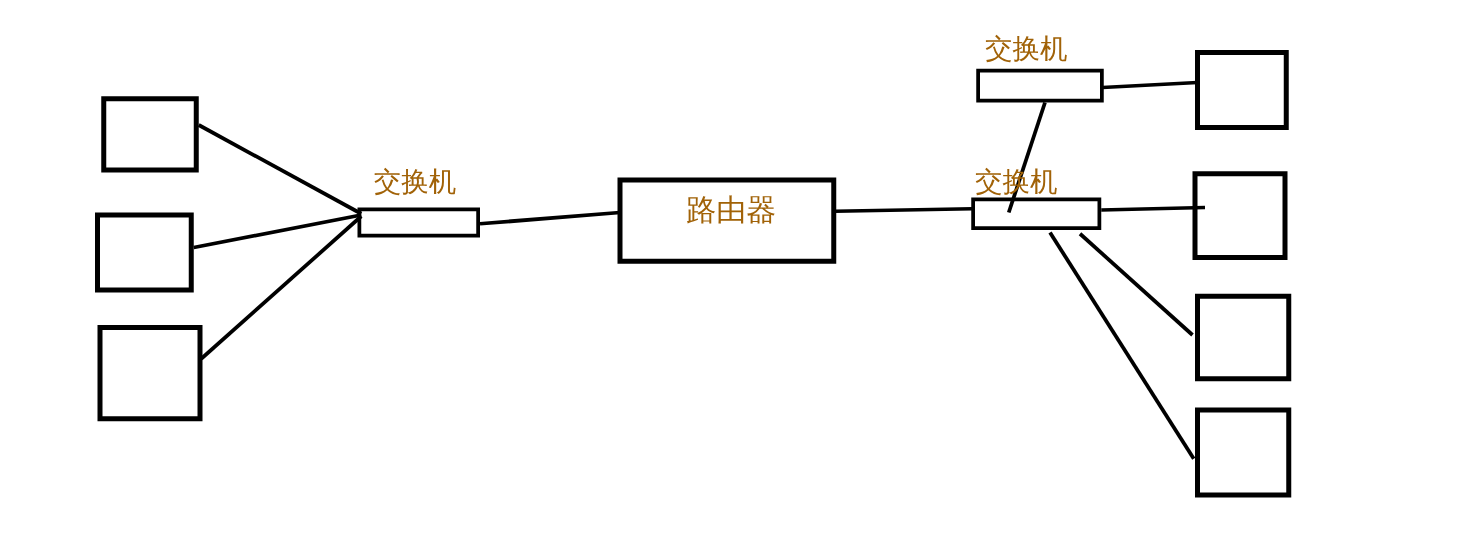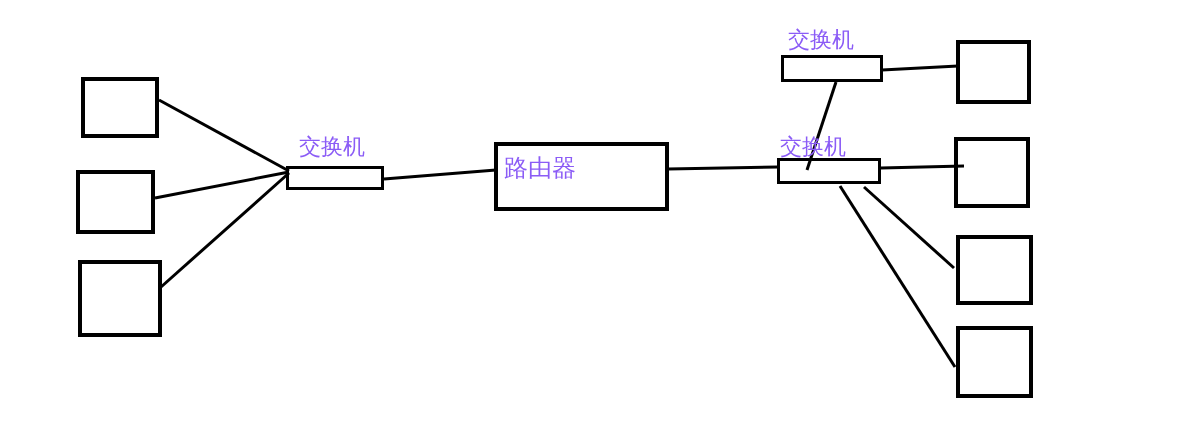--- a/index.html
+++ b/index.html
@@ -32,21 +32,21 @@
   }
   .switch {
     border: 3px solid #000000;
   }
   .router {
     border: 4px solid #000000;
   }
   .node-label {
     position: absolute;
     z-index: 3;
-    color: #8b5cf6;
+    color: #a16207;
     font-size: 22px;
     line-height: 1;
     white-space: nowrap;
   }
   .router-label {
     font-size: 24px;
   }
 </style>
 </head>
 <body>
@@ -67,21 +67,21 @@
   </svg>
 
   <div class="node host" style="left:81px;  top:77px;  width:78px; height:61px;"></div>
   <div class="node host" style="left:76px;  top:170px; width:79px; height:64px;"></div>
   <div class="node host" style="left:78px;  top:260px; width:84px; height:77px;"></div>
 
   <div class="node switch" style="left:286px; top:166px; width:98px; height:24px;"></div>
   <div class="node-label" style="left:299px; top:136px;">交换机</div>
 
   <div class="node router" style="left:494px; top:142px; width:175px; height:69px;"></div>
-  <div class="node-label router-label" style="left:504px; top:156px;">路由器</div>
+  <div class="node-label router-label" style="left:549px; top:156px;">路由器</div>
 
   <div class="node switch" style="left:781px; top:55px; width:102px; height:27px;"></div>
   <div class="node-label" style="left:788px; top:29px;">交换机</div>
 
   <div class="node switch" style="left:777px; top:158px; width:104px; height:26px;"></div>
   <div class="node-label" style="left:780px; top:136px;">交换机</div>
 
   <div class="node host" style="left:956px; top:40px;  width:75px; height:64px;"></div>
   <div class="node host" style="left:954px; top:137px; width:76px; height:71px;"></div>
   <div class="node host" style="left:956px; top:235px; width:77px; height:70px;"></div>

